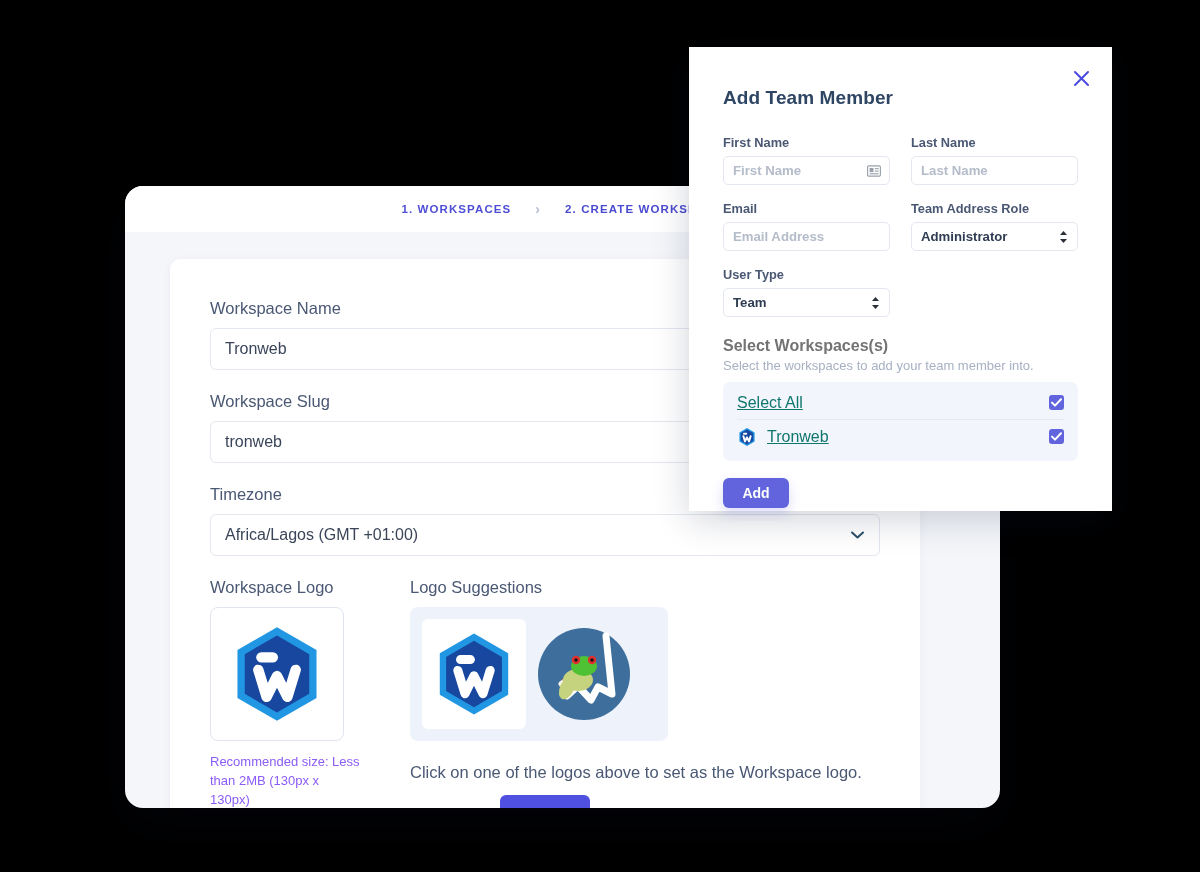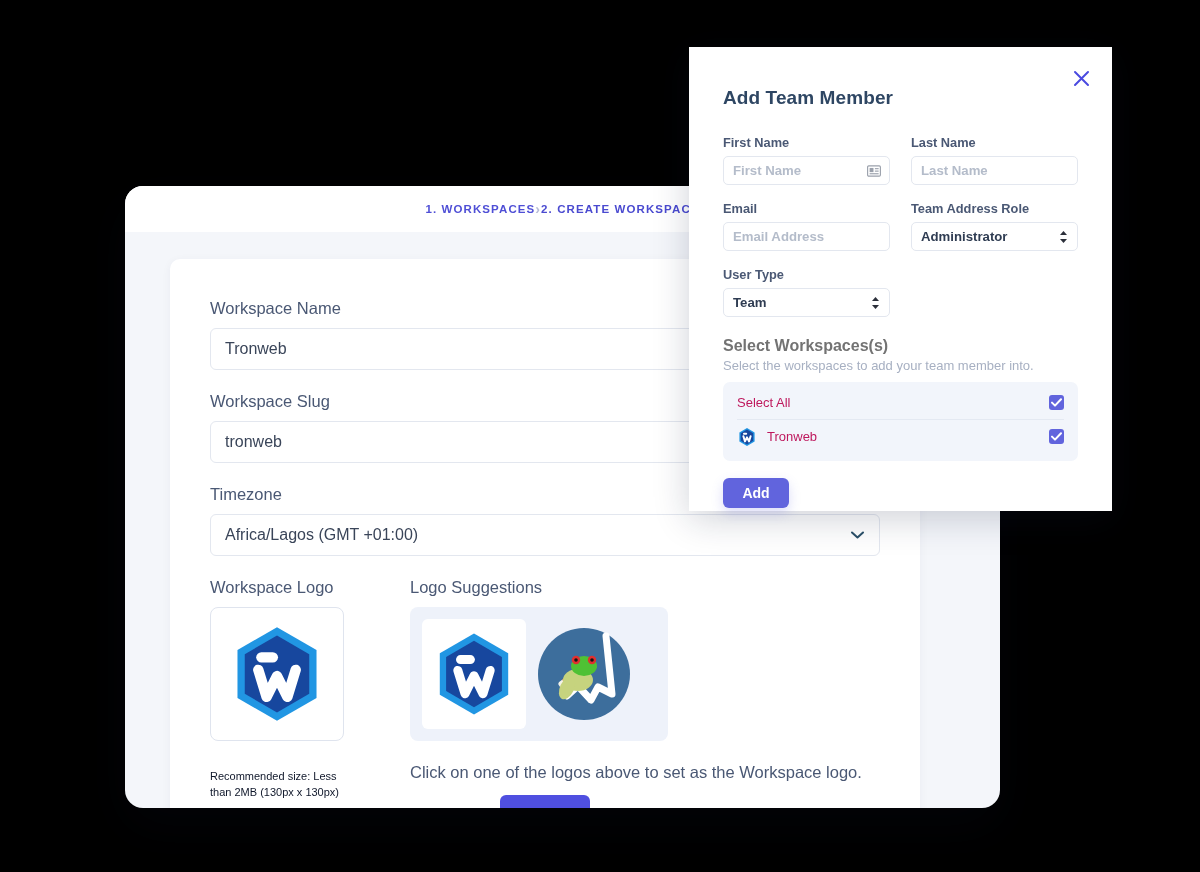--- a/index.html
+++ b/index.html
@@ -13,21 +13,21 @@
   
   .app-card{
     position:absolute;left:125px;top:186px;width:875px;height:622px;
     background:#f4f6fa;border-radius:18px;overflow:hidden;
     box-shadow:0 18px 50px rgba(20,30,60,.13);
   }
   .app-header{
     height:46px;background:#ffffff;display:flex;align-items:center;
     justify-content:center;
   }
-  .crumbs{display:flex;align-items:center;gap:0;
+  .crumbs{display:flex;align-items:center;gap:24px;
     font-size:11.5px;font-weight:700;letter-spacing:1.1px;color:#4f4fd6;}
   .crumb{white-space:nowrap;}
   .crumb.muted{color:#4a4ad0;}
   .crumb-sep{color:#b9bdd8;font-size:14px;font-weight:700;line-height:1;}
 
   
   .form-card{
     position:absolute;left:45px;top:73px;width:750px;height:560px;
     background:#ffffff;border-radius:10px;
     box-shadow:0 2px 10px rgba(25,40,80,.05);
@@ -52,21 +52,21 @@
   
   .logo-row{display:flex;margin-top:4px;}
   .logo-col{width:200px;}
   .sugg-col{flex:1;}
   .logo-box{
     width:134px;height:134px;border:1px solid #dfe4ee;border-radius:8px;
     background:#fff;display:flex;align-items:center;justify-content:center;
     box-sizing:border-box;
   }
   .help-text{
-    margin-top:28px;font-size:11px;line-height:1.45;color:#0f172a;
+    margin-top:12px;font-size:13px;line-height:1.45;color:#8b5cf6;
     width:150px;
   }
   .sugg-box{
     background:#eef2fa;border-radius:8px;padding:12px;
     display:flex;align-items:center;gap:6px;width:258px;box-sizing:border-box;
     height:134px;
   }
   .sugg-item{width:104px;height:110px;display:flex;align-items:center;
     justify-content:center;border-radius:6px;cursor:pointer;}
   .sugg-item.white{background:#fff;}
@@ -114,21 +114,21 @@
   .ws-head{font-size:16px;color:#737373;font-weight:600;margin-top:4px;}
   .ws-sub{font-size:13px;color:#a7b0c2;margin:3px 0 9px 0;}
   .ws-box{
     background:#f2f5fb;border-radius:7px;padding:4px 14px 8px 14px;
   }
   .ws-row{
     display:flex;align-items:center;height:33px;justify-content:space-between;
   }
   .ws-row.bordered{border-bottom:1px solid #e4e9f2;}
   .ws-row-left{display:flex;align-items:center;gap:10px;}
-  .ws-name{font-size:13px;color:#be185d;}
+  .ws-name{font-size:16px;color:#0f766e;text-decoration:underline;}
   .cb{
     width:15px;height:15px;border-radius:3px;background:#6164dd;
     display:flex;align-items:center;justify-content:center;cursor:pointer;
   }
   .add-btn{
     margin-top:17px;width:66px;height:30px;background:#6164dd;
     border-radius:6px;color:#fff;font-size:14px;font-weight:600;
     display:flex;align-items:center;justify-content:center;
     border:none;cursor:pointer;box-shadow:0 5px 12px rgba(97,100,221,.22);
     font-family:"Liberation Sans",sans-serif;

